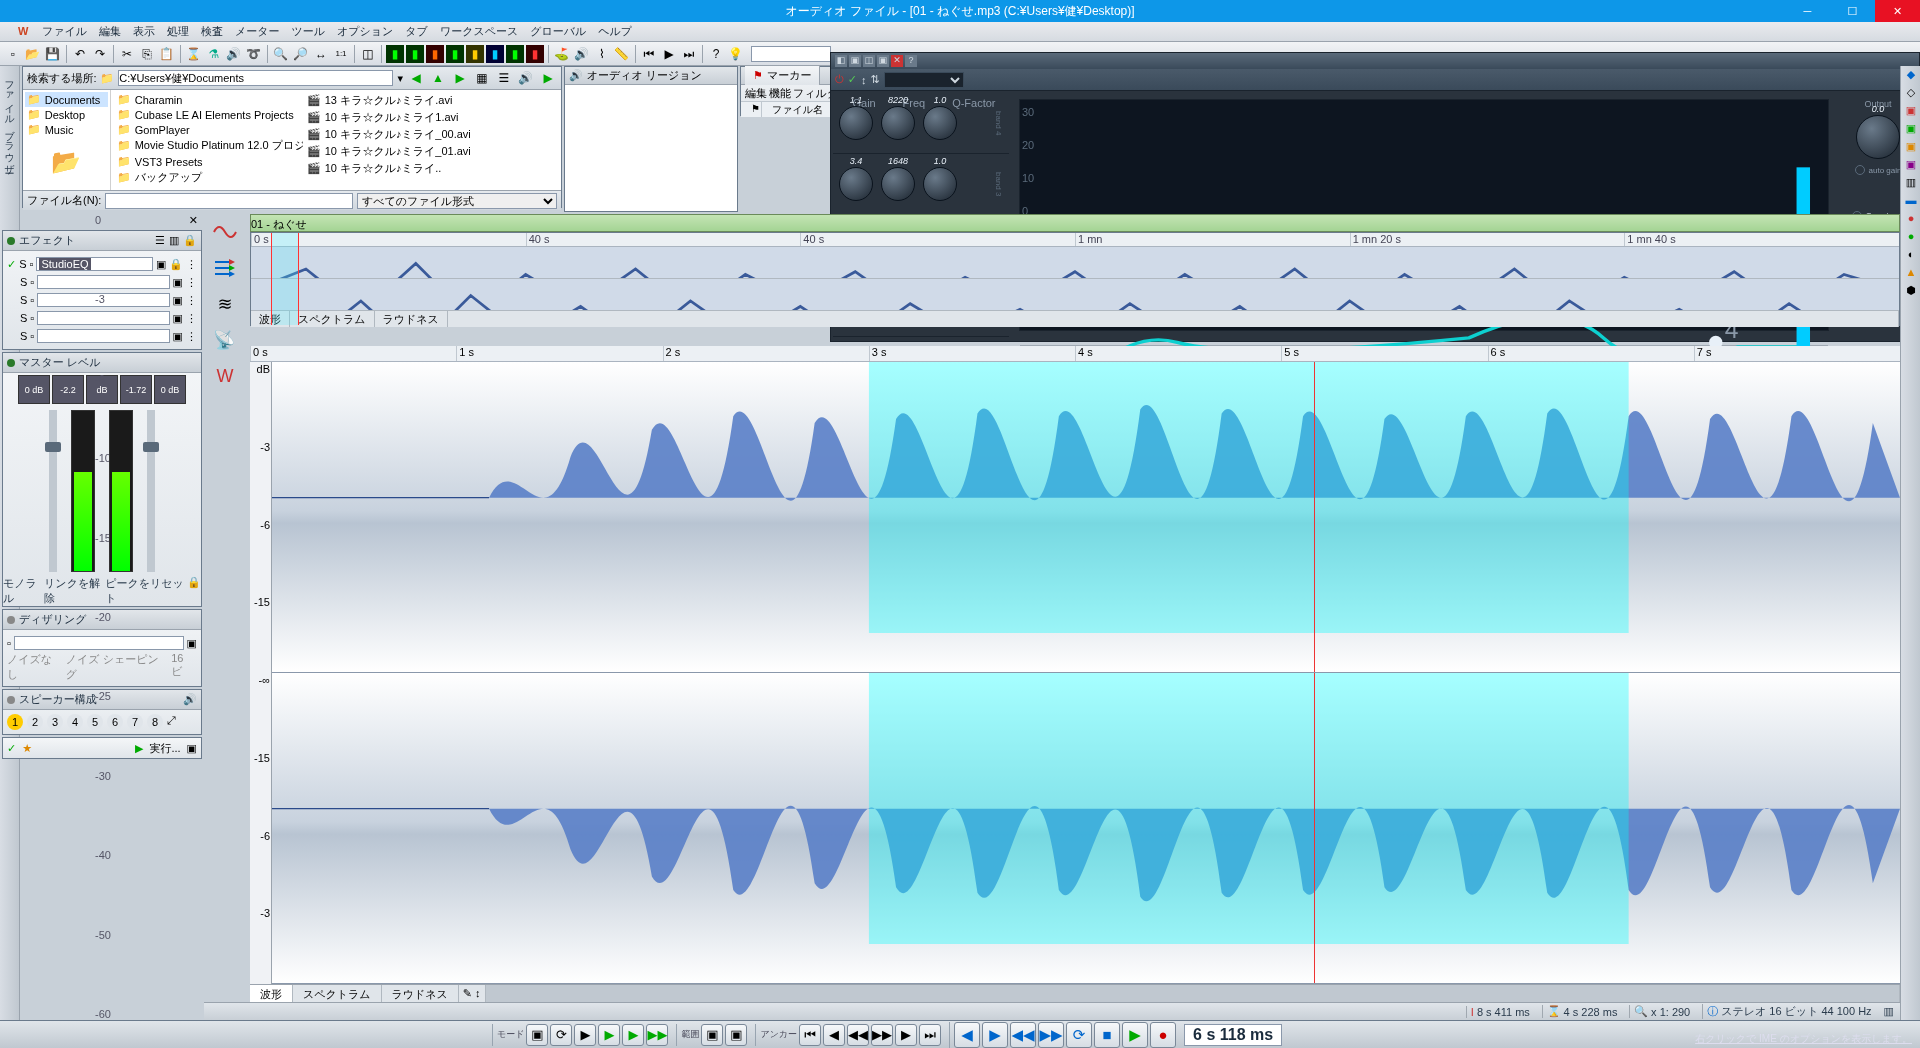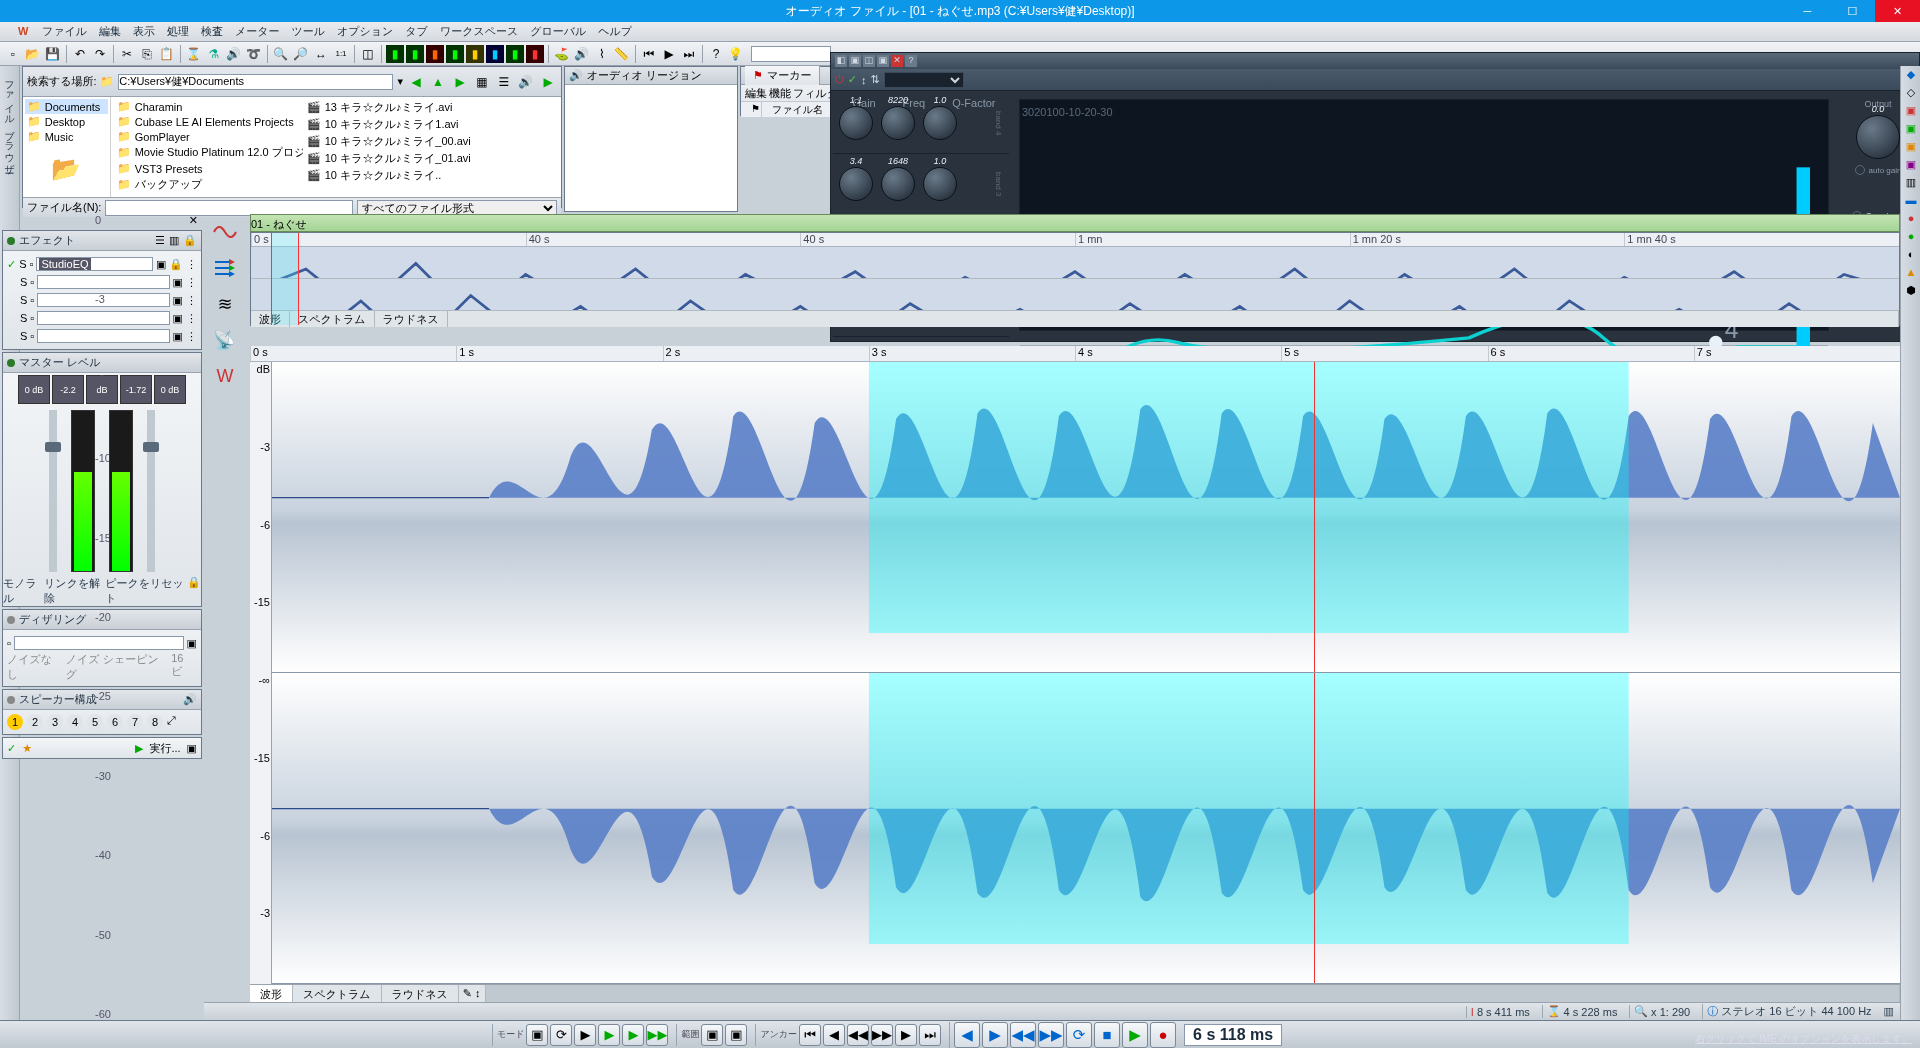--- a/index.html
+++ b/index.html
@@ -18,21 +18,21 @@
 .menubar .logo { width: 14px; height: 14px; color: #c42; margin-right: 4px; font-weight: bold; }
 .menu-item { padding: 2px 6px; color: #1a2b3c; cursor: pointer; }
 
 
 .toolbar { height: 24px; background: linear-gradient(#f2f4f6, #d8dde4); border-bottom: 1px solid #9aa3ad; display: flex; align-items: center; padding: 0 4px; gap: 2px; }
 .tb-btn { width: 18px; height: 18px; display: flex; align-items: center; justify-content: center; border: 1px solid transparent; cursor: pointer; font-size: 12px; }
 .tb-sep { width: 1px; height: 18px; background: #9aa3ad; margin: 0 2px; }
 
 
 .file-browser { width: 540px; height: 142px; position: absolute; top: 0; left: 22px; background: #fff; border: 1px solid #6a7a8c; }
-.fb-header { height: 30px; background: linear-gradient(#e6eaee, #cfd6dd); border-bottom: 1px solid #9aa3ad; display: flex; align-items: center; padding: 0 4px; gap: 4px; }
+.fb-header { height: 23px; background: linear-gradient(#e6eaee, #cfd6dd); border-bottom: 1px solid #9aa3ad; display: flex; align-items: center; padding: 0 4px; gap: 4px; }
 .fb-body { display: flex; height: 100px; }
 .fb-folders { width: 88px; border-right: 1px solid #d0d0d0; padding: 2px; }
 .fb-folders div { display: flex; align-items: center; gap: 4px; padding: 1px 2px; cursor: pointer; }
 .fb-folders div.sel { background: #cce4ff; }
 .fb-files { flex: 1; padding: 2px; display: flex; flex-wrap: wrap; flex-direction: column; align-content: flex-start; overflow: hidden; }
 .fb-files div { display: flex; align-items: center; gap: 4px; padding: 1px 4px; cursor: pointer; width: 190px; white-space: nowrap; overflow: hidden; text-overflow: ellipsis; }
 .fb-footer { height: 20px; background: linear-gradient(#e6eaee, #cfd6dd); border-top: 1px solid #9aa3ad; display: flex; align-items: center; padding: 0 4px; gap: 4px; }
 .fb-footer input, .fb-footer select { height: 16px; font-size: 11px; border: 1px solid #8a98ab; }
 
 
@@ -447,21 +447,21 @@
           <span>150</span>
           <span>200</span>
           <span>300</span>
           <span>500</span>
           <span>1000</span>
           <span>2000</span>
           <span>5000</span>
           <span>10k</span>
           <span>20k</span>
       </div>
-      <div style="position:absolute;top:6px;bottom:14px;left:2px;display:flex;flex-direction:row;justify-content:space-between;font-size:7px;color:#5a6a7a">
+      <div style="position:absolute;top:6px;bottom:14px;left:2px;display:flex;flex-direction:column;justify-content:space-between;font-size:7px;color:#5a6a7a">
         <span>30</span>
           <span>20</span>
           <span>10</span>
           <span>0</span>
           <span>-10</span>
           <span>-20</span>
           <span>-30</span>
       </div>
       <span style="position:absolute;bottom:2px;right:2px;font-size:8px;color:#f33">0.6</span>
     </div>

